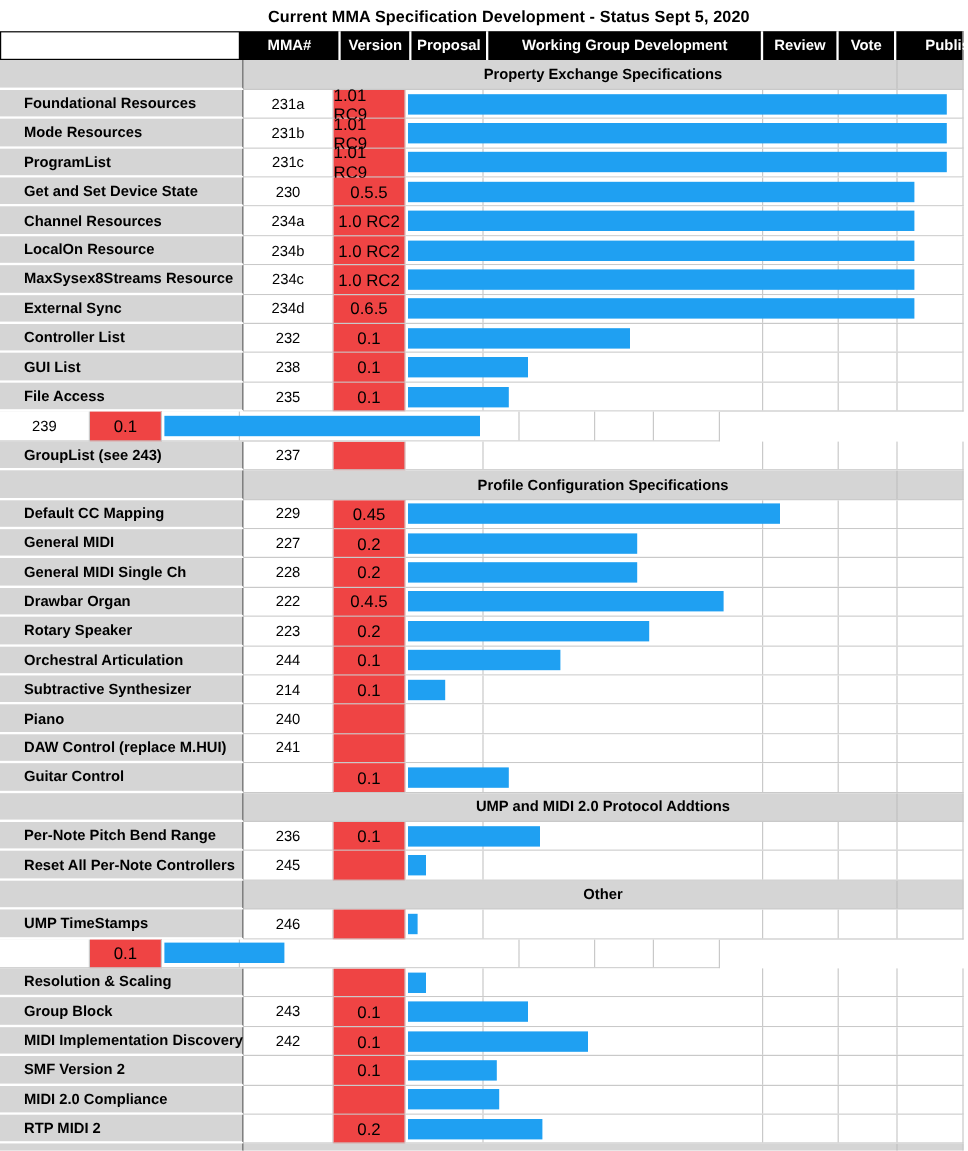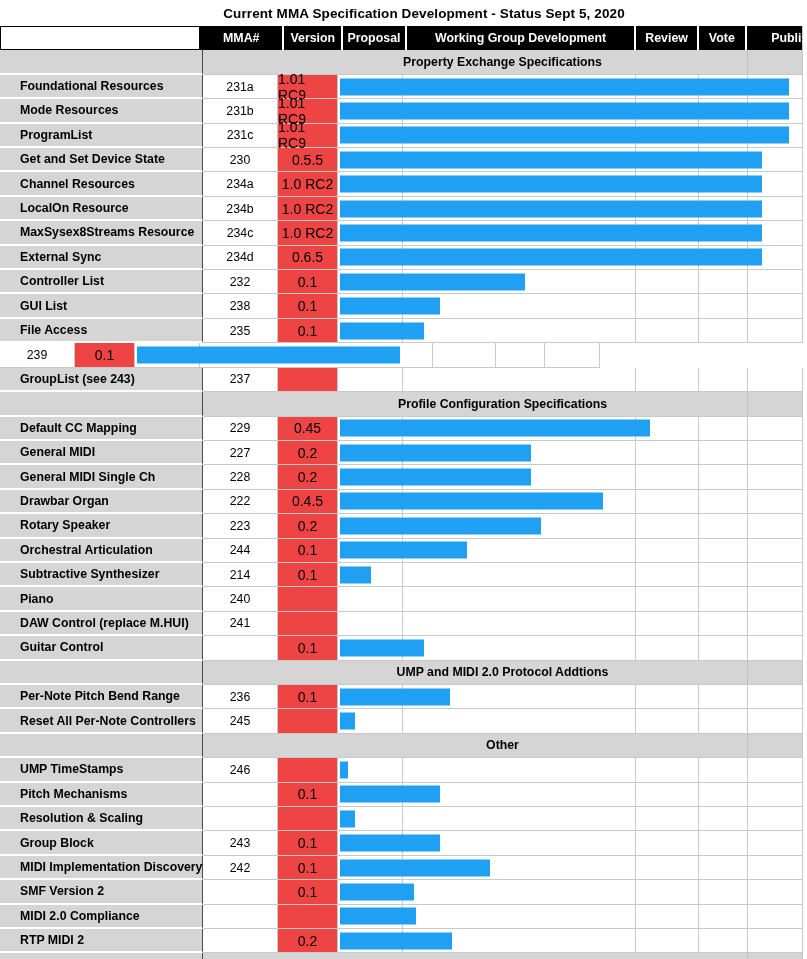--- a/index.html
+++ b/index.html
@@ -271,21 +271,20 @@
     </div>
     <div class="r">
       <div class="c lb">UMP TimeStamps</div>
       <div class="c m">246</div>
       <div class="c v"></div>
       <div class="c t">
           <div class="bar" style="width: 8px;"></div>
         </div>
     </div>
     <div class="r">
-      <div class="c lb">Pitch Mechanisms</div>
       <div class="c m"></div>
       <div class="c v">0.1</div>
       <div class="c t">
           <div class="bar" style="width: 100px;"></div>
         </div>
     </div>
     <div class="r">
       <div class="c lb">Resolution &amp; Scaling</div>
       <div class="c m"></div>
       <div class="c v"></div>

